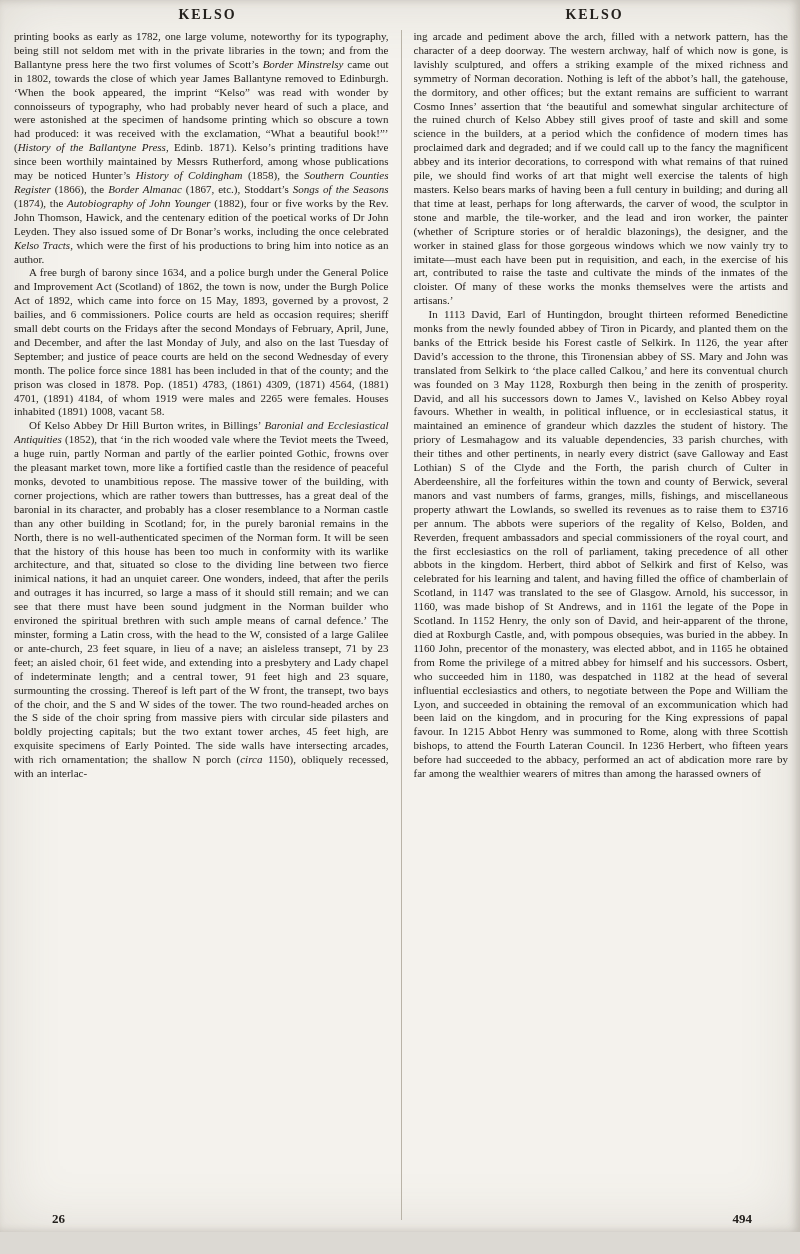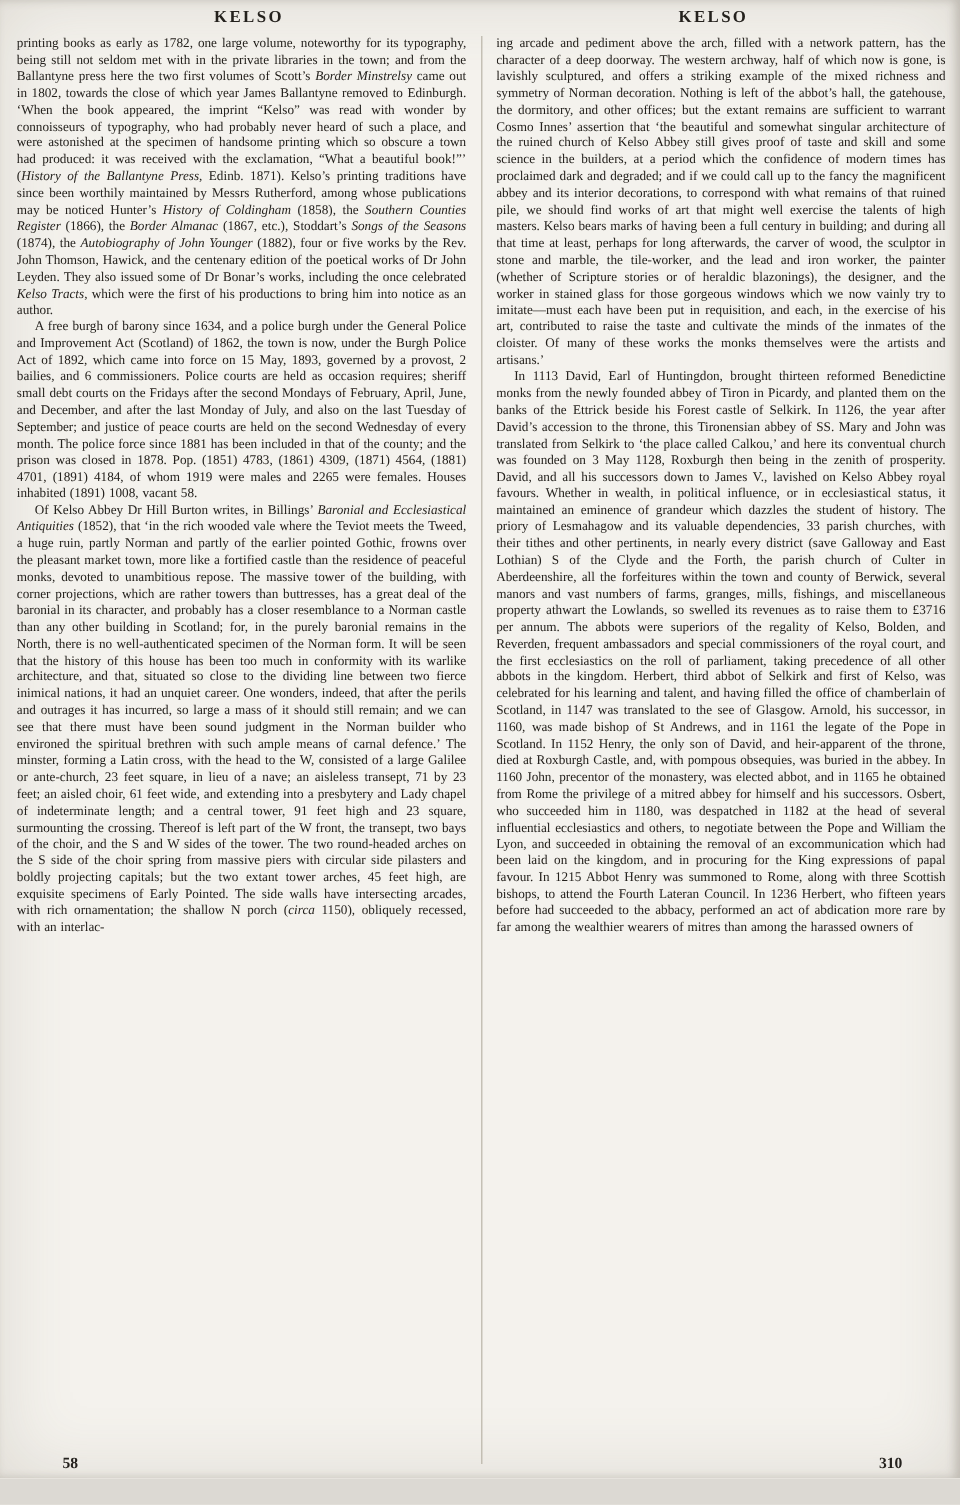--- a/index.html
+++ b/index.html
@@ -72,16 +72,16 @@
         <p class="para indent"><span>A free burgh of barony since 1634, and a police burgh under the General Police and Improvement Act (Scotland) of 1862, the town is now, under the Burgh Police Act of 1892, which came into force on 15 May, 1893, governed by a provost, 2 bailies, and 6 commissioners. Police courts are held as occasion requires; sheriff small debt courts on the Fridays after the second Mondays of February, April, June, and December, and after the last Monday of July, and also on the last Tuesday of September; and justice of peace courts are held on the second Wednesday of every month. The police force since 1881 has been included in that of the county; and the prison was closed in 1878.  Pop. (1851) 4783, (1861) 4309, (1871) 4564, (1881) 4701, (1891) 4184, of whom 1919 were males and 2265 were females.  Houses inhabited (1891) 1008, vacant 58.</span></p>
         <p class="para indent"><span>Of Kelso Abbey Dr Hill Burton writes, in Billings’ </span><i>Baronial and Ecclesiastical Antiquities</i><span> (1852), that ‘in the rich wooded vale where the Teviot meets the Tweed, a huge ruin, partly Norman and partly of the earlier pointed Gothic, frowns over the pleasant market town, more like a fortified castle than the residence of peaceful monks, devoted to unambitious repose.  The massive tower of the building, with corner projections, which are rather towers than buttresses, has a great deal of the baronial in its character, and probably has a closer resemblance to a Norman castle than any other building in Scotland; for, in the purely baronial remains in the North, there is no well-authenticated specimen of the Norman form. It will be seen that the history of this house has been too much in conformity with its warlike architecture, and that, situated so close to the dividing line between two fierce inimical nations, it had an unquiet career. One wonders, indeed, that after the perils and outrages it has incurred, so large a mass of it should still remain; and we can see that there must have been sound judgment in the Norman builder who environed the spiritual brethren with such ample means of carnal defence.’ The minster, forming a Latin cross, with the head to the W, consisted of a large Galilee or ante-church, 23 feet square, in lieu of a nave; an aisleless transept, 71 by 23 feet; an aisled choir, 61 feet wide, and extending into a presbytery and Lady chapel of indeterminate length; and a central tower, 91 feet high and 23 square, surmounting the crossing.  Thereof is left part of the W front, the transept, two bays of the choir, and the S and W sides of the tower.  The two round-headed arches on the S side of the choir spring from massive piers with circular side pilasters and boldly projecting capitals; but the two extant tower arches, 45 feet high, are exquisite specimens of Early Pointed.  The side walls have intersecting arcades, with rich ornamentation; the shallow N porch (</span><i>circa</i><span> 1150), obliquely recessed, with an interlac-</span></p>
       </div>
     <div class="divider"></div>
     <div class="column" id="col-right">
         <p class="para"><span>ing arcade and pediment above the arch, filled with a network pattern, has the character of a deep doorway. The western archway, half of which now is gone, is lavishly sculptured, and offers a striking example of the mixed richness and symmetry of Norman decoration. Nothing is left of the abbot’s hall, the gatehouse, the dormitory, and other offices; but the extant remains are sufficient to warrant Cosmo Innes’ assertion that ‘the beautiful and somewhat singular architecture of the ruined church of Kelso Abbey still gives proof of taste and skill and some science in the builders, at a period which the confidence of modern times has proclaimed dark and degraded; and if we could call up to the fancy the magnificent abbey and its interior decorations, to correspond with what remains of that ruined pile, we should find works of art that might well exercise the talents of high masters.  Kelso bears marks of having been a full century in building; and during all that time at least, perhaps for long afterwards, the carver of wood, the sculptor in stone and marble, the tile-worker, and the lead and iron worker, the painter (whether of Scripture stories or of heraldic blazonings), the designer, and the worker in stained glass for those gorgeous windows which we now vainly try to imitate—must each have been put in requisition, and each, in the exercise of his art, contributed to raise the taste and cultivate the minds of the inmates of the cloister.  Of many of these works the monks themselves were the artists and artisans.’</span></p>
         <p class="para indent"><span>In 1113 David, Earl of Huntingdon, brought thirteen reformed Benedictine monks from the newly founded abbey of Tiron in Picardy, and planted them on the banks of the Ettrick beside his Forest castle of Selkirk.  In 1126, the year after David’s accession to the throne, this Tironensian abbey of SS. Mary and John was translated from Selkirk to ‘the place called Calkou,’ and here its conventual church was founded on 3 May 1128, Roxburgh then being in the zenith of prosperity.  David, and all his successors down to James V., lavished on Kelso Abbey royal favours.  Whether in wealth, in political influence, or in ecclesiastical status, it maintained an eminence of grandeur which dazzles the student of history.  The priory of Lesmahagow and its valuable dependencies, 33 parish churches, with their tithes and other pertinents, in nearly every district (save Galloway and East Lothian) S of the Clyde and the Forth, the parish church of Culter in Aberdeenshire, all the forfeitures within the town and county of Berwick, several manors and vast numbers of farms, granges, mills, fishings, and miscellaneous property athwart the Lowlands, so swelled its revenues as to raise them to £3716 per annum.  The abbots were superiors of the regality of Kelso, Bolden, and Reverden, frequent ambassadors and special commissioners of the royal court, and the first ecclesiastics on the roll of parliament, taking precedence of all other abbots in the kingdom. Herbert, third abbot of Selkirk and first of Kelso, was celebrated for his learning and talent, and having filled the office of chamberlain of Scotland, in 1147 was translated to the see of Glasgow.  Arnold, his successor, in 1160, was made bishop of St Andrews, and in 1161 the legate of the Pope in Scotland.  In 1152 Henry, the only son of David, and heir-apparent of the throne, died at Roxburgh Castle, and, with pompous obsequies, was buried in the abbey.  In 1160 John, precentor of the monastery, was elected abbot, and in 1165 he obtained from Rome the privilege of a mitred abbey for himself and his successors.  Osbert, who succeeded him in 1180, was despatched in 1182 at the head of several influential ecclesiastics and others, to negotiate between the Pope and William the Lyon, and succeeded in obtaining the removal of an excommunication which had been laid on the kingdom, and in procuring for the King expressions of papal favour.  In 1215 Abbot Henry was summoned to Rome, along with three Scottish bishops, to attend the Fourth Lateran Council.  In 1236 Herbert, who fifteen years before had succeeded to the abbacy, performed an act of abdication more rare by far among the wealthier wearers of mitres than among the harassed owners of</span></p>
       </div>
   </div>
   <div class="folios">
-    <div class="folio">58</div>
-    <div class="folio">310</div>
+    <div class="folio">26</div>
+    <div class="folio">494</div>
   </div>
 </div>
 
 </body></html>

